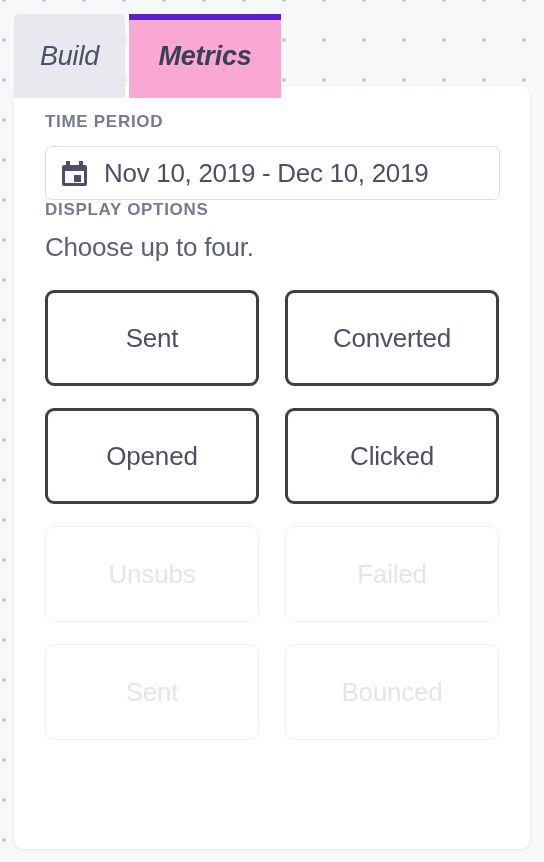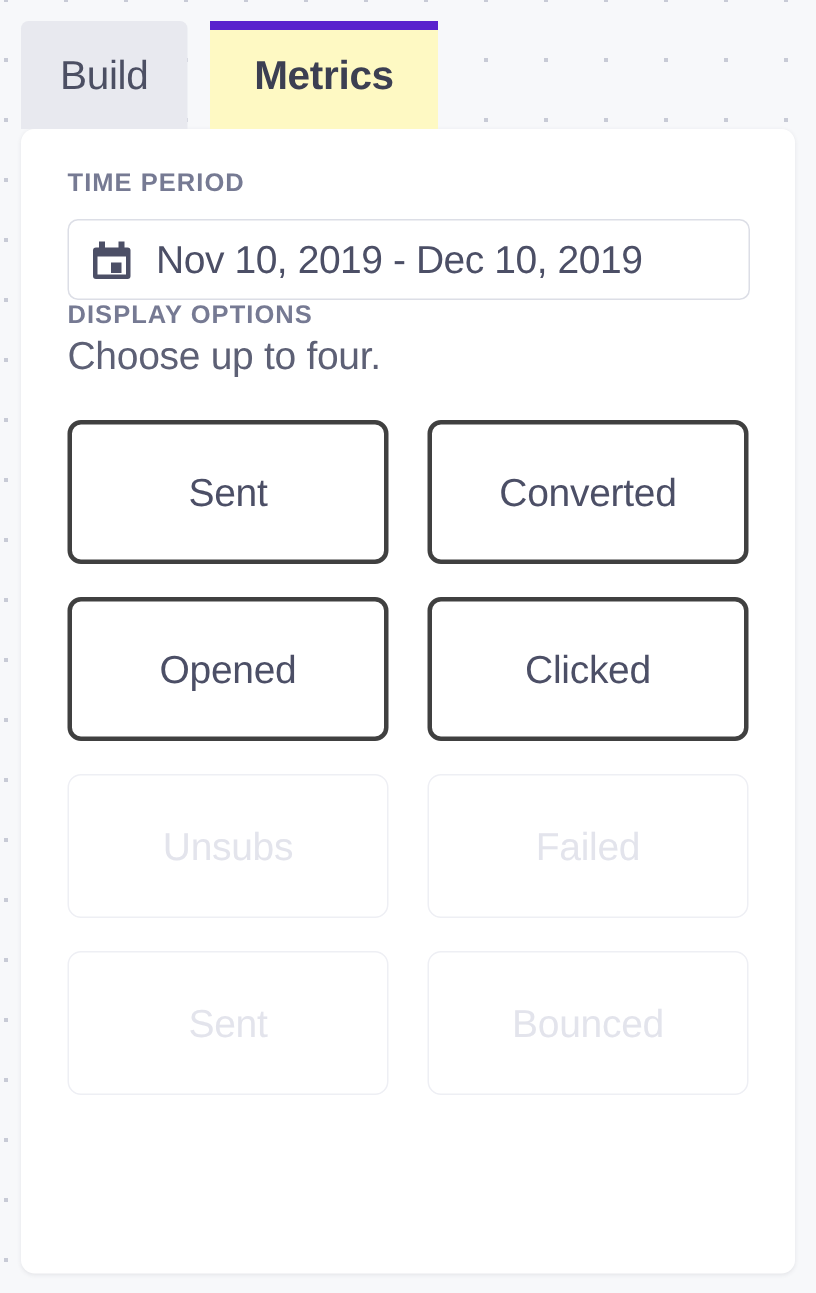--- a/index.html
+++ b/index.html
@@ -32,42 +32,43 @@
     left: 0;
     top: 0;
     width: 544px;
     height: 90px;
     z-index: 2;
   }
 
   .tab {
     position: absolute;
     top: 14px;
-    height: 72px;
+    height: 84px;
     display: flex;
     align-items: center;
     justify-content: center;
     font-size: 27px;
     letter-spacing: -0.2px;
     cursor: pointer;
     user-select: none;
+    font-style: italic;
   }
 
   .tab-inactive {
     left: 14px;
     width: 111px;
     background: #e8e9ef;
     color: #4c4f63;
     border-radius: 5px 5px 0 0;
   }
 
   .tab-active {
-    left: 140px;
+    left: 129px;
     width: 152px;
-    background: #fef9c3;
+    background: #f9a8d4;
     color: #3c3f52;
     font-weight: bold;
     border-radius: 3px 3px 0 0;
   }
 
   .tab-active-bar {
     position: absolute;
     left: 0;
     top: 0;
     width: 100%;
@@ -161,21 +162,21 @@
     color: #4c4f66;
     letter-spacing: -0.3px;
     white-space: nowrap;
   }
 
   #display-options-label {
     margin-bottom: 0;
   }
 
   #display-options-hint {
-    margin-top: 2px;
+    margin-top: 12px;
     font-size: 26px;
     color: #5d6075;
     letter-spacing: -0.2px;
   }
 
   
   #metric-grid {
     margin-top: 27px;
     display: grid;
     grid-template-columns: 214px 214px;

